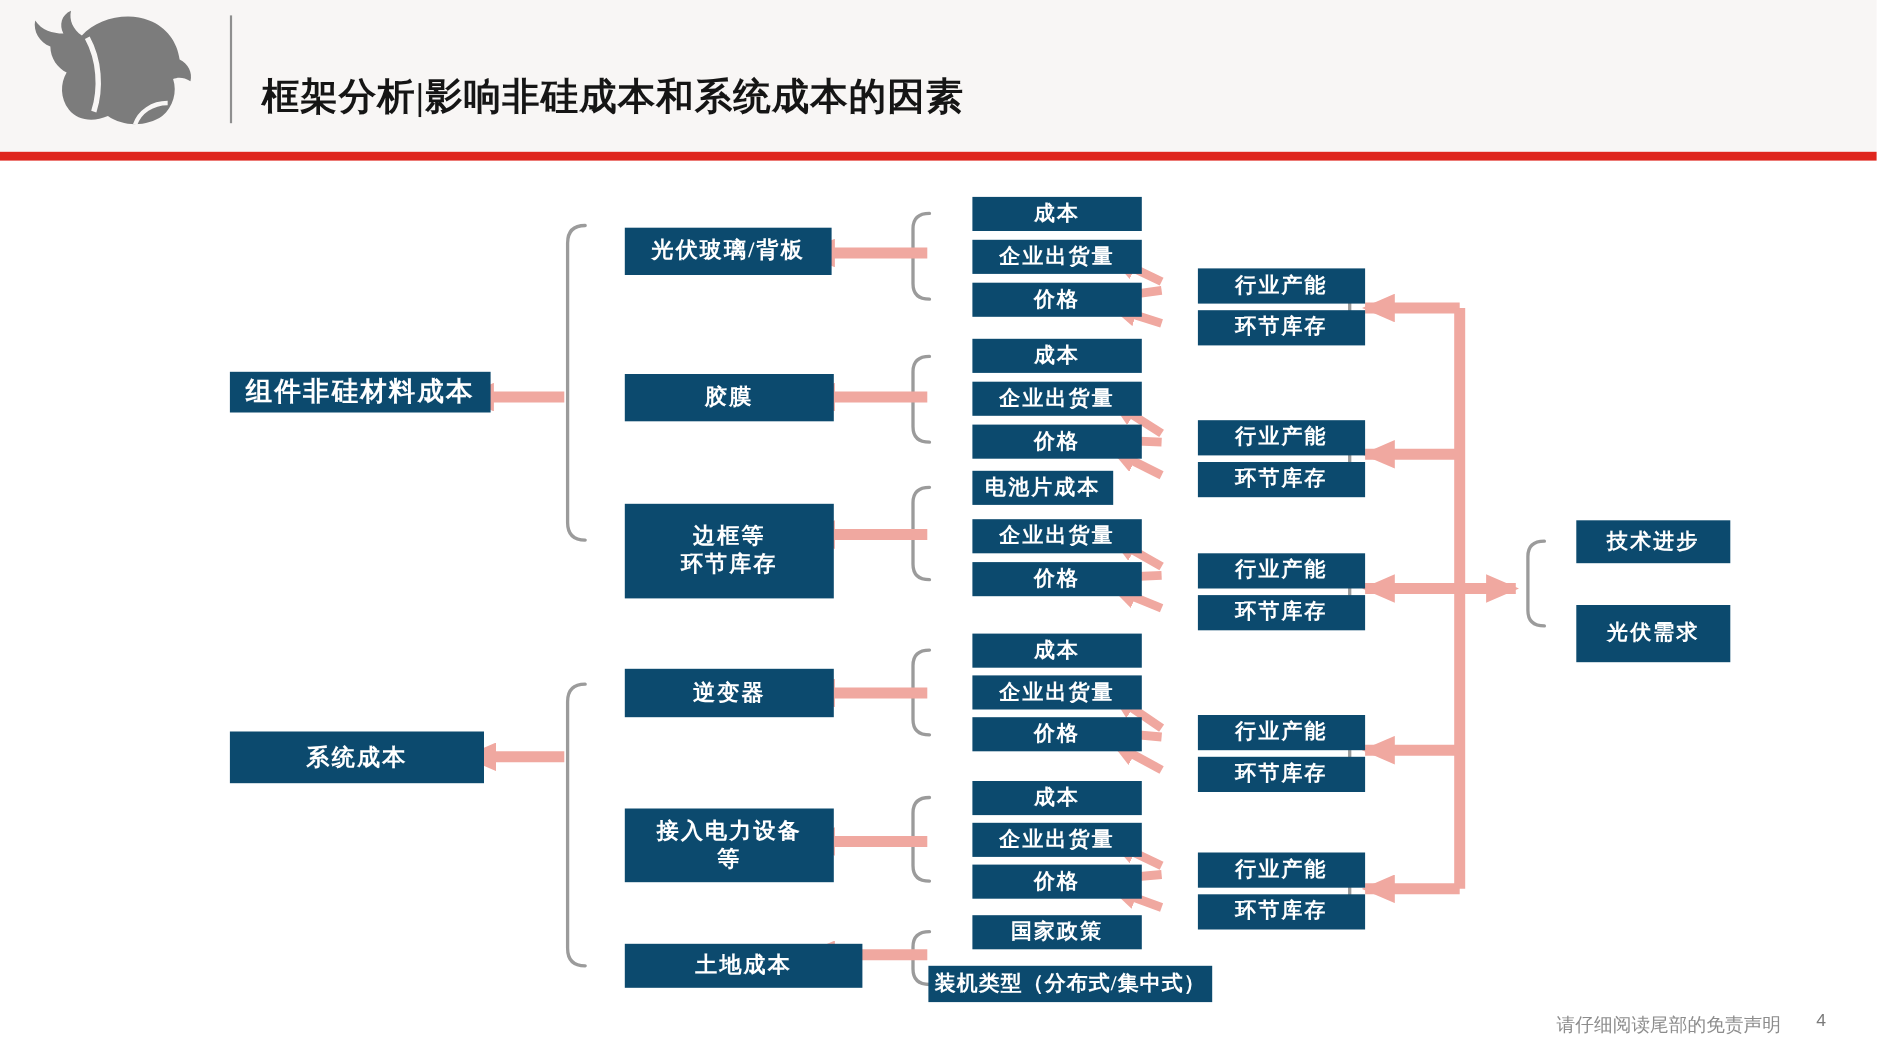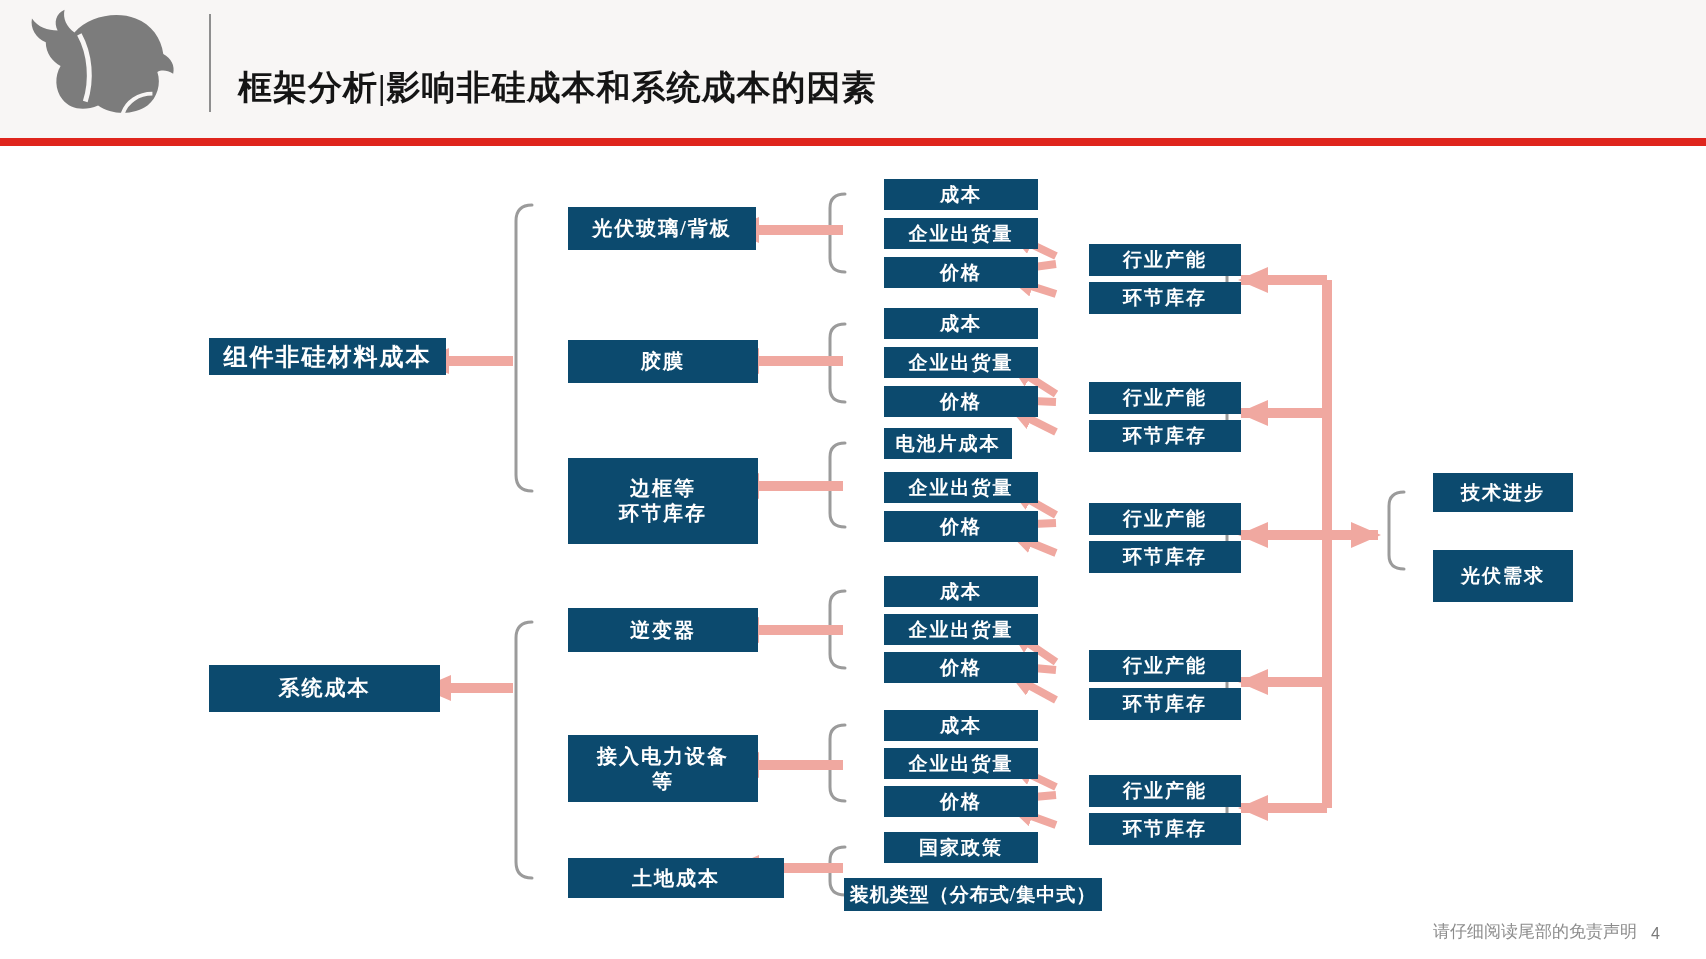--- a/index.html
+++ b/index.html
@@ -22,21 +22,21 @@
   .rbox{position:absolute;z-index:2;background:#0c4a6e;color:#ffffff;
         display:flex;align-items:center;justify-content:center;
         font-size:20px;font-weight:600;letter-spacing:2px;text-align:right;
         line-height:1.25;margin-left:36px;}
   .rbox.small{font-size:19px;}
   .rbox.two-line{flex-direction:column;}
   .rbox.two-line span{display:block;}
 
   
   .footer{position:absolute;right:46px;bottom:16px;z-index:2;display:flex;
-          align-items:flex-end;gap:14px;color:#8c8c8c;
+          align-items:flex-start;gap:32px;color:#8c8c8c;
           font-family:"Liberation Sans", sans-serif;}
   .footer .disclaimer{font-size:17px;}
   .footer .pagenum{font-size:16px;color:#7a7a7a;}
 </style>
 </head>
 <body>
 
 <div class="slide">
 
   <div class="header">

